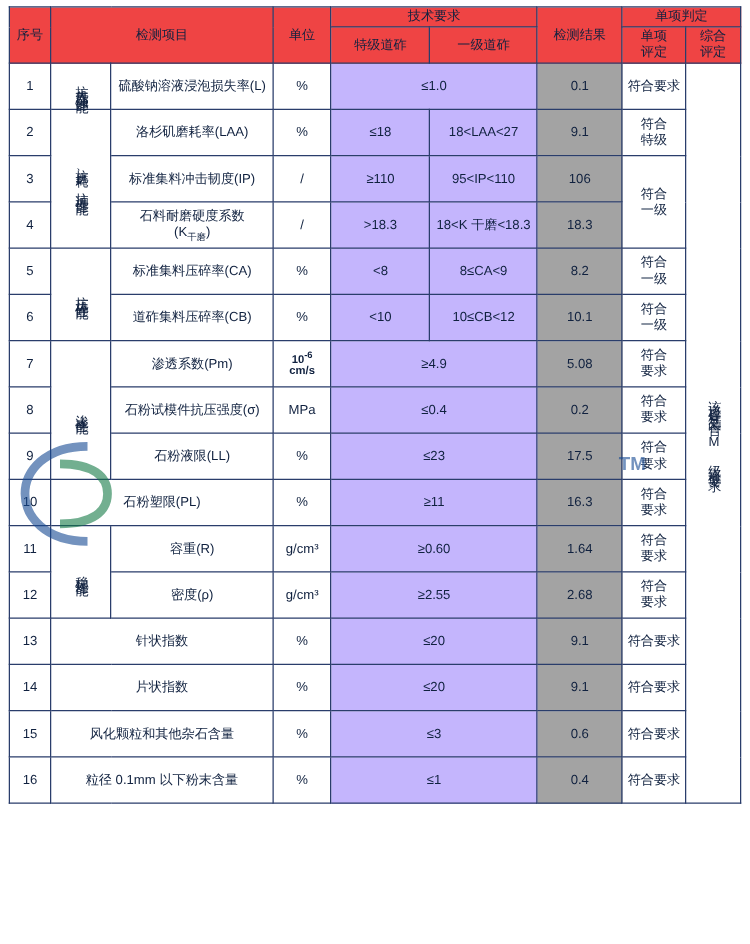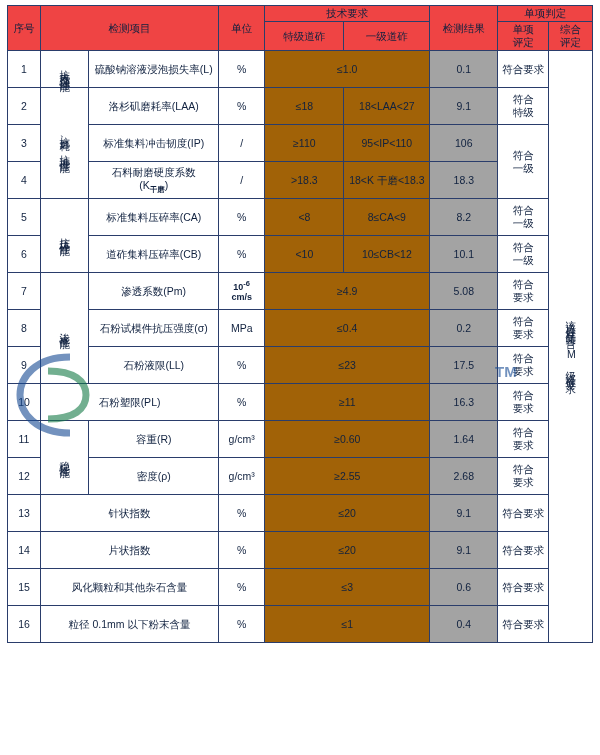--- a/index.html
+++ b/index.html
@@ -61,32 +61,32 @@
     display: inline-block;
   }
   .vert {
     writing-mode: vertical-rl;
     text-orientation: upright;
     letter-spacing: 3px;
     display: inline-block;
     line-height: 1.1;
   }
   .req {
-    background: #a16207;
+    background: #c4b5fd;
     color: #223a63;
     font-size: 10.5px;
   }
   .res {
     background: #a3a3a3;
     color: #1d3356;
     font-size: 10.5px;
   }
   .judge { font-size: 10.5px; line-height: 1.2; }
   .row-tall td { height: 34px; }
-  sub { font-size: 7.5px; font-weight: bold; }
+  sub { font-size: 7.5px; }
   sup { font-size: 7.5px; }
   .frac {
     display: inline-block;
     line-height: 1.05;
     font-size: 9px;
     font-weight: bold;
   }
   
   #watermark {
     position: absolute;

